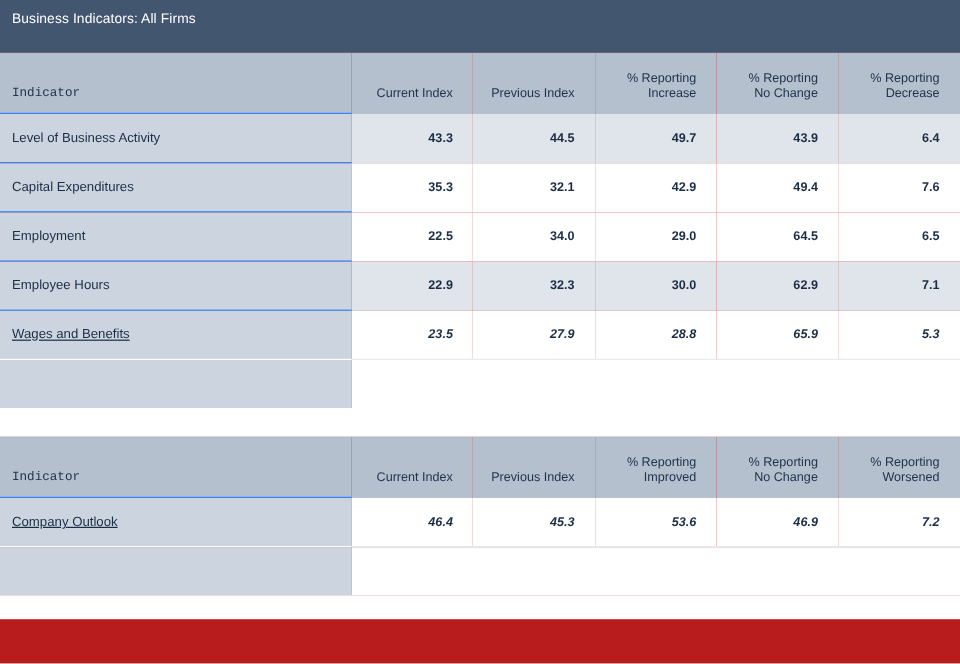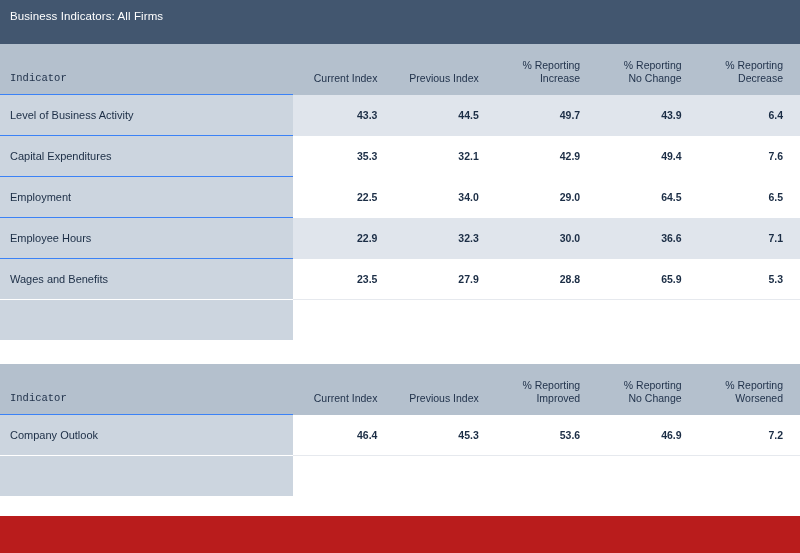--- a/index.html
+++ b/index.html
@@ -87,22 +87,22 @@
     text-align: right;
     padding-right: 17px;
     font-weight: bold;
     font-size: 10.5px;
     color: #1b2d45;
   }
   tr.stripe td.cell-num { background: #e0e5ec; margin-left: 40px; }
   tr.plain  td.cell-num { background: #ffffff; }
 
   
-  .tbl tr.last td.cell-num { border-bottom: 1px solid #e6e9ee; }
-  .tbl tr.last td.cell-label { border-bottom: 1px solid #ffffff; }
+  .tbl tr.last td.cell-num { border-bottom: 1px solid #e6e9ee; font-style: italic; }
+  .tbl tr.last td.cell-label { border-bottom: 1px solid #ffffff; text-decoration: underline; }
 
   .gap { height: 24px; background: #ffffff; }
   .gap-small { height: 20px; background: #ffffff; }
 
   .tail-label {
     background: #ccd5df;
     height: 9px;
     width: 293px;
   }
 </style>
@@ -166,21 +166,21 @@
         <td class="cell-num">34.0</td>
         <td class="cell-num">29.0</td>
         <td class="cell-num">64.5</td>
         <td class="cell-num">6.5</td>
       </tr>
       <tr class="stripe">
         <td class="cell-label">Employee Hours</td>
         <td class="cell-num">22.9</td>
         <td class="cell-num">32.3</td>
         <td class="cell-num">30.0</td>
-        <td class="cell-num">36.6</td>
+        <td class="cell-num">62.9</td>
         <td class="cell-num">7.1</td>
       </tr>
       <tr class="plain last">
         <td class="cell-label">Wages and Benefits</td>
         <td class="cell-num">23.5</td>
         <td class="cell-num">27.9</td>
         <td class="cell-num">28.8</td>
         <td class="cell-num">65.9</td>
         <td class="cell-num">5.3</td>
       </tr>

